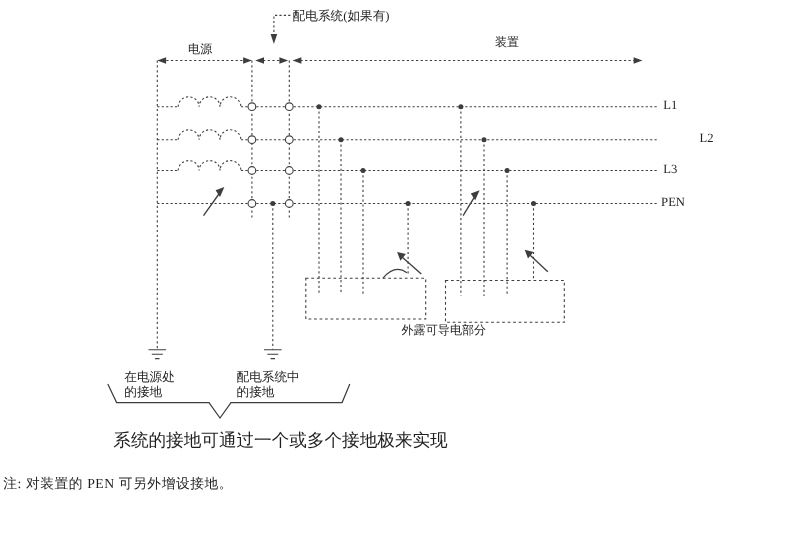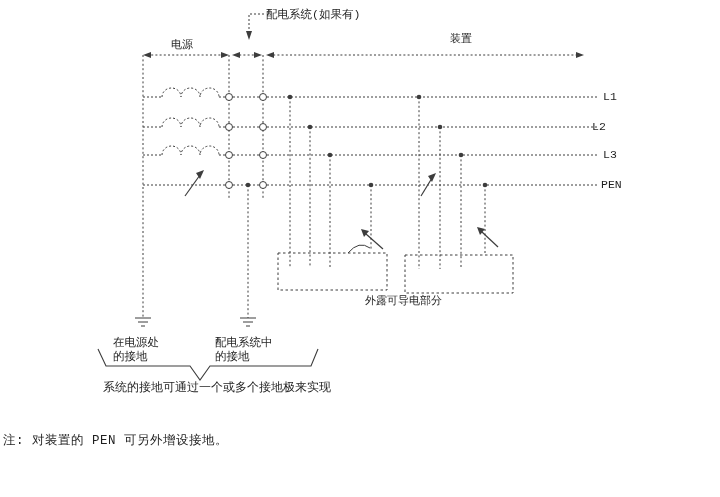--- a/index.html
+++ b/index.html
@@ -1,18 +1,18 @@
 <!DOCTYPE html>
 <html><head>
 <meta charset="utf-8">
 <style>
   html,body{margin:0;padding:0;background:#fff;}
   #stage{
     position:relative;width:720px;height:448px;background:#ffffff;
-    font-family:Liberation Mono, monospace;
+    font-family:Liberation Serif, serif;
     color:#1f1f1f;overflow:hidden;
   }
   .lbl{position:absolute;white-space:nowrap;color:#1f1f1f;}
   .lbl.small{font-size:11.5px;}
   .lbl.mid{font-size:11px;}
   .two-line{line-height:14px;font-size:11.5px;}
   #svg-art{position:absolute;left:0;top:0;}
   .note-line{position:absolute;left:3px;top:432px;font-size:12.5px;letter-spacing:.5px;}
   .caption{position:absolute;left:94px;top:455px;font-size:14.5px;font-weight:700;letter-spacing:.5px;padding-left:44px;}
   .watermark{
@@ -177,36 +177,36 @@
     </g>
   </svg>
 
   <div class="lbl small" style="left:266px;top:7px;">配电系统(如果有)</div>
 
   <div class="lbl mid" style="left:171px;top:37px;">电源</div>
 
   <div class="lbl mid" style="left:450px;top:31px;">装置</div>
 
   <div class="lbl small" style="left:603px;top:90px;">L1</div>
-  <div class="lbl small" style="left:592px;top:120px;">L2</div>
+  <div class="lbl small" style="left:636px;top:120px;">L2</div>
   <div class="lbl small" style="left:603px;top:148px;">L3</div>
   <div class="lbl small" style="left:601px;top:178px;">PEN</div>
 
   <div class="lbl mid" style="left:365px;top:293px;">外露可导电部分</div>
 
   <div class="lbl two-line" style="left:113px;top:336px;">
     <div>在电源处</div>
     <div>的接地</div>
   </div>
 
   <div class="lbl two-line" style="left:215px;top:336px;">
     <div>配电系统中</div>
     <div>的接地</div>
   </div>
 
-  <div class="lbl" style="left:103px;top:379px;font-size:12px;">系统的接地可通过一个或多个接地极来实现</div>
+  <div class="lbl" style="left:103px;top:390px;font-size:16px;">系统的接地可通过一个或多个接地极来实现</div>
 
   <div class="note-line">注: 对装置的 PEN 可另外增设接地。</div>
 
   <div class="caption">图 31C　全系统采用将中性导体的功能和保护导体的功能合并为一根导体的 TN-C 系统</div>
 
   <div class="watermark">知乎 @Patrick Zhang</div>
 </div>
 
 </body></html>

